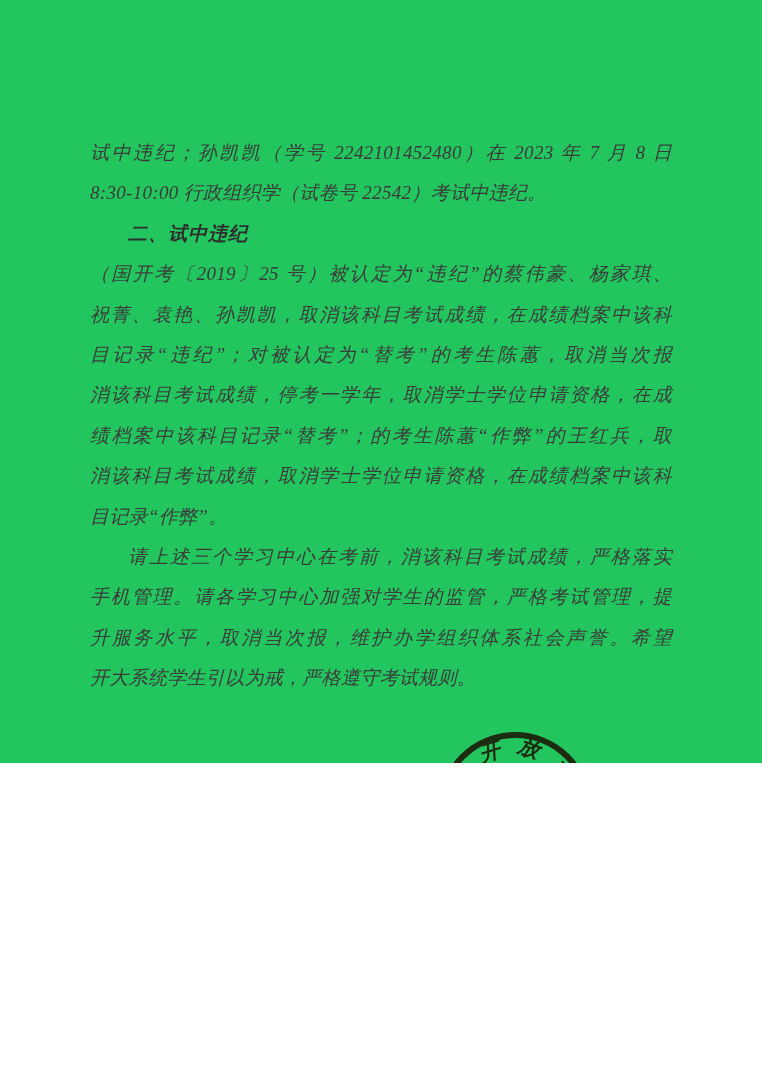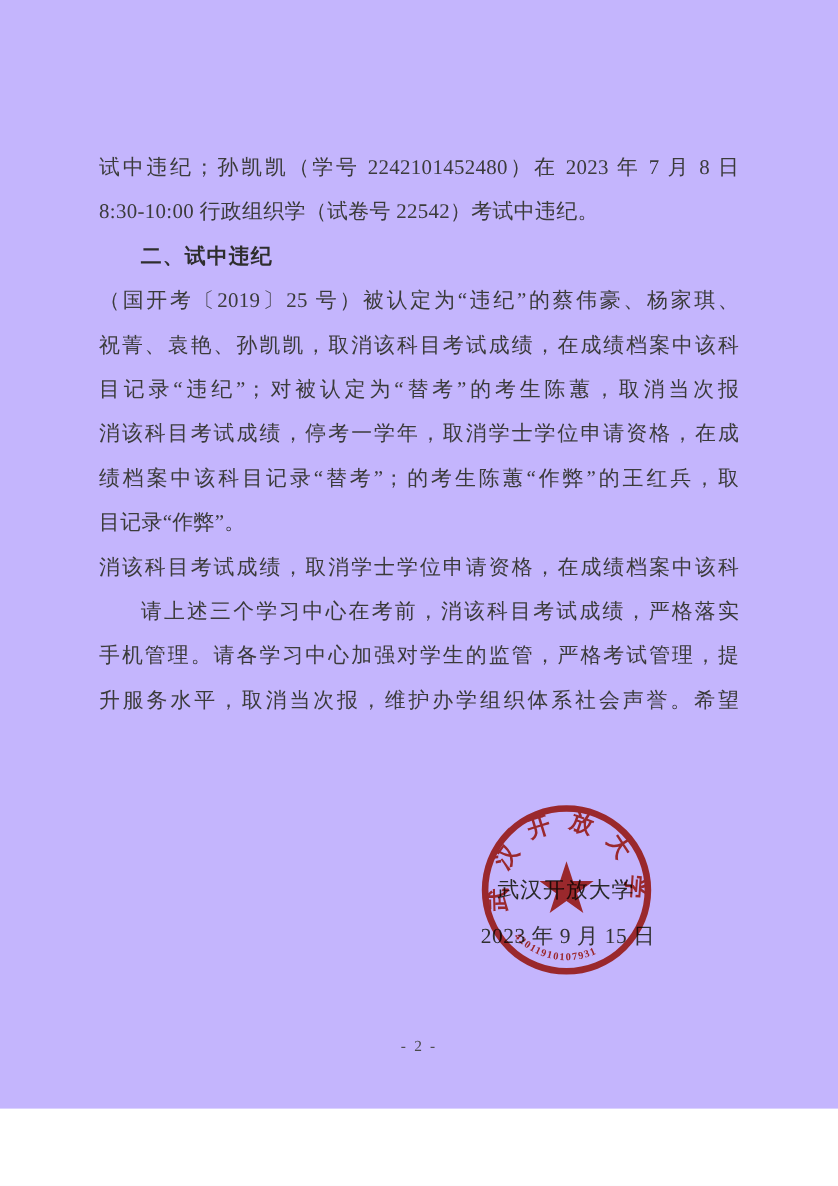--- a/index.html
+++ b/index.html
@@ -3,24 +3,25 @@
 <meta charset="utf-8">
 <style>
   html, body {
     margin: 0;
     padding: 0;
     background: #ffffff;
   }
   .page {
     position: relative;
     width: 762px;
-    height: 1008px;
-    background: #c4b5fd;
+    height: 763px;
+    background: #22c55e;
     overflow: hidden;
     font-family: "Liberation Serif", "DejaVu Serif", serif;
+    font-style: italic;
   }
   .body-text {
     position: absolute;
     left: 90px;
     top: 133px;
     width: 582px;
     font-size: 19px;
     line-height: 40.4px;
     color: #3b3b3b;
     letter-spacing: 0.3px;
@@ -94,25 +95,26 @@
 
   <div class="body-text">
       <div class="line just">试中违纪；孙凯凯（学号 2242101452480）在 2023 年 7 月 8 日</div>
       <div class="line">8:30-10:00 行政组织学（试卷号 22542）考试中违纪。</div>
       <div class="line ind head">二、试中违纪</div>
       <div class="line just">（国开考〔2019〕25 号）被认定为“违纪”的蔡伟豪、杨家琪、</div>
       <div class="line just">祝菁、袁艳、孙凯凯，取消该科目考试成绩，在成绩档案中该科</div>
       <div class="line just">目记录“违纪”；对被认定为“替考”的考生陈蕙，取消当次报</div>
       <div class="line just">消该科目考试成绩，停考一学年，取消学士学位申请资格，在成</div>
       <div class="line just">绩档案中该科目记录“替考”；的考生陈蕙“作弊”的王红兵，取</div>
+      <div class="line just">消该科目考试成绩，取消学士学位申请资格，在成绩档案中该科</div>
       <div class="line">目记录“作弊”。</div>
-      <div class="line just">消该科目考试成绩，取消学士学位申请资格，在成绩档案中该科</div>
       <div class="line just ind">请上述三个学习中心在考前，消该科目考试成绩，严格落实</div>
       <div class="line just">手机管理。请各学习中心加强对学生的监管，严格考试管理，提</div>
       <div class="line just">升服务水平，取消当次报，维护办学组织体系社会声誉。希望</div>
+      <div class="line">开大系统学生引以为戒，严格遵守考试规则。</div>
     </div>
 
   <div class="sign-org">武汉开放大学</div>
 
   <div class="sign-date">2023 年 9 月 15 日</div>
 
   <svg class="seal" viewBox="0 0 156 156">
     <defs>
       <path id="arcTop" d="M 26.3 96.8 A 55 55 0 1 1 129.7 96.8" fill="none"></path>
       <path id="arcBottom" d="M 29 119.1 A 64 64 0 0 0 127 119.1" fill="none"></path>

